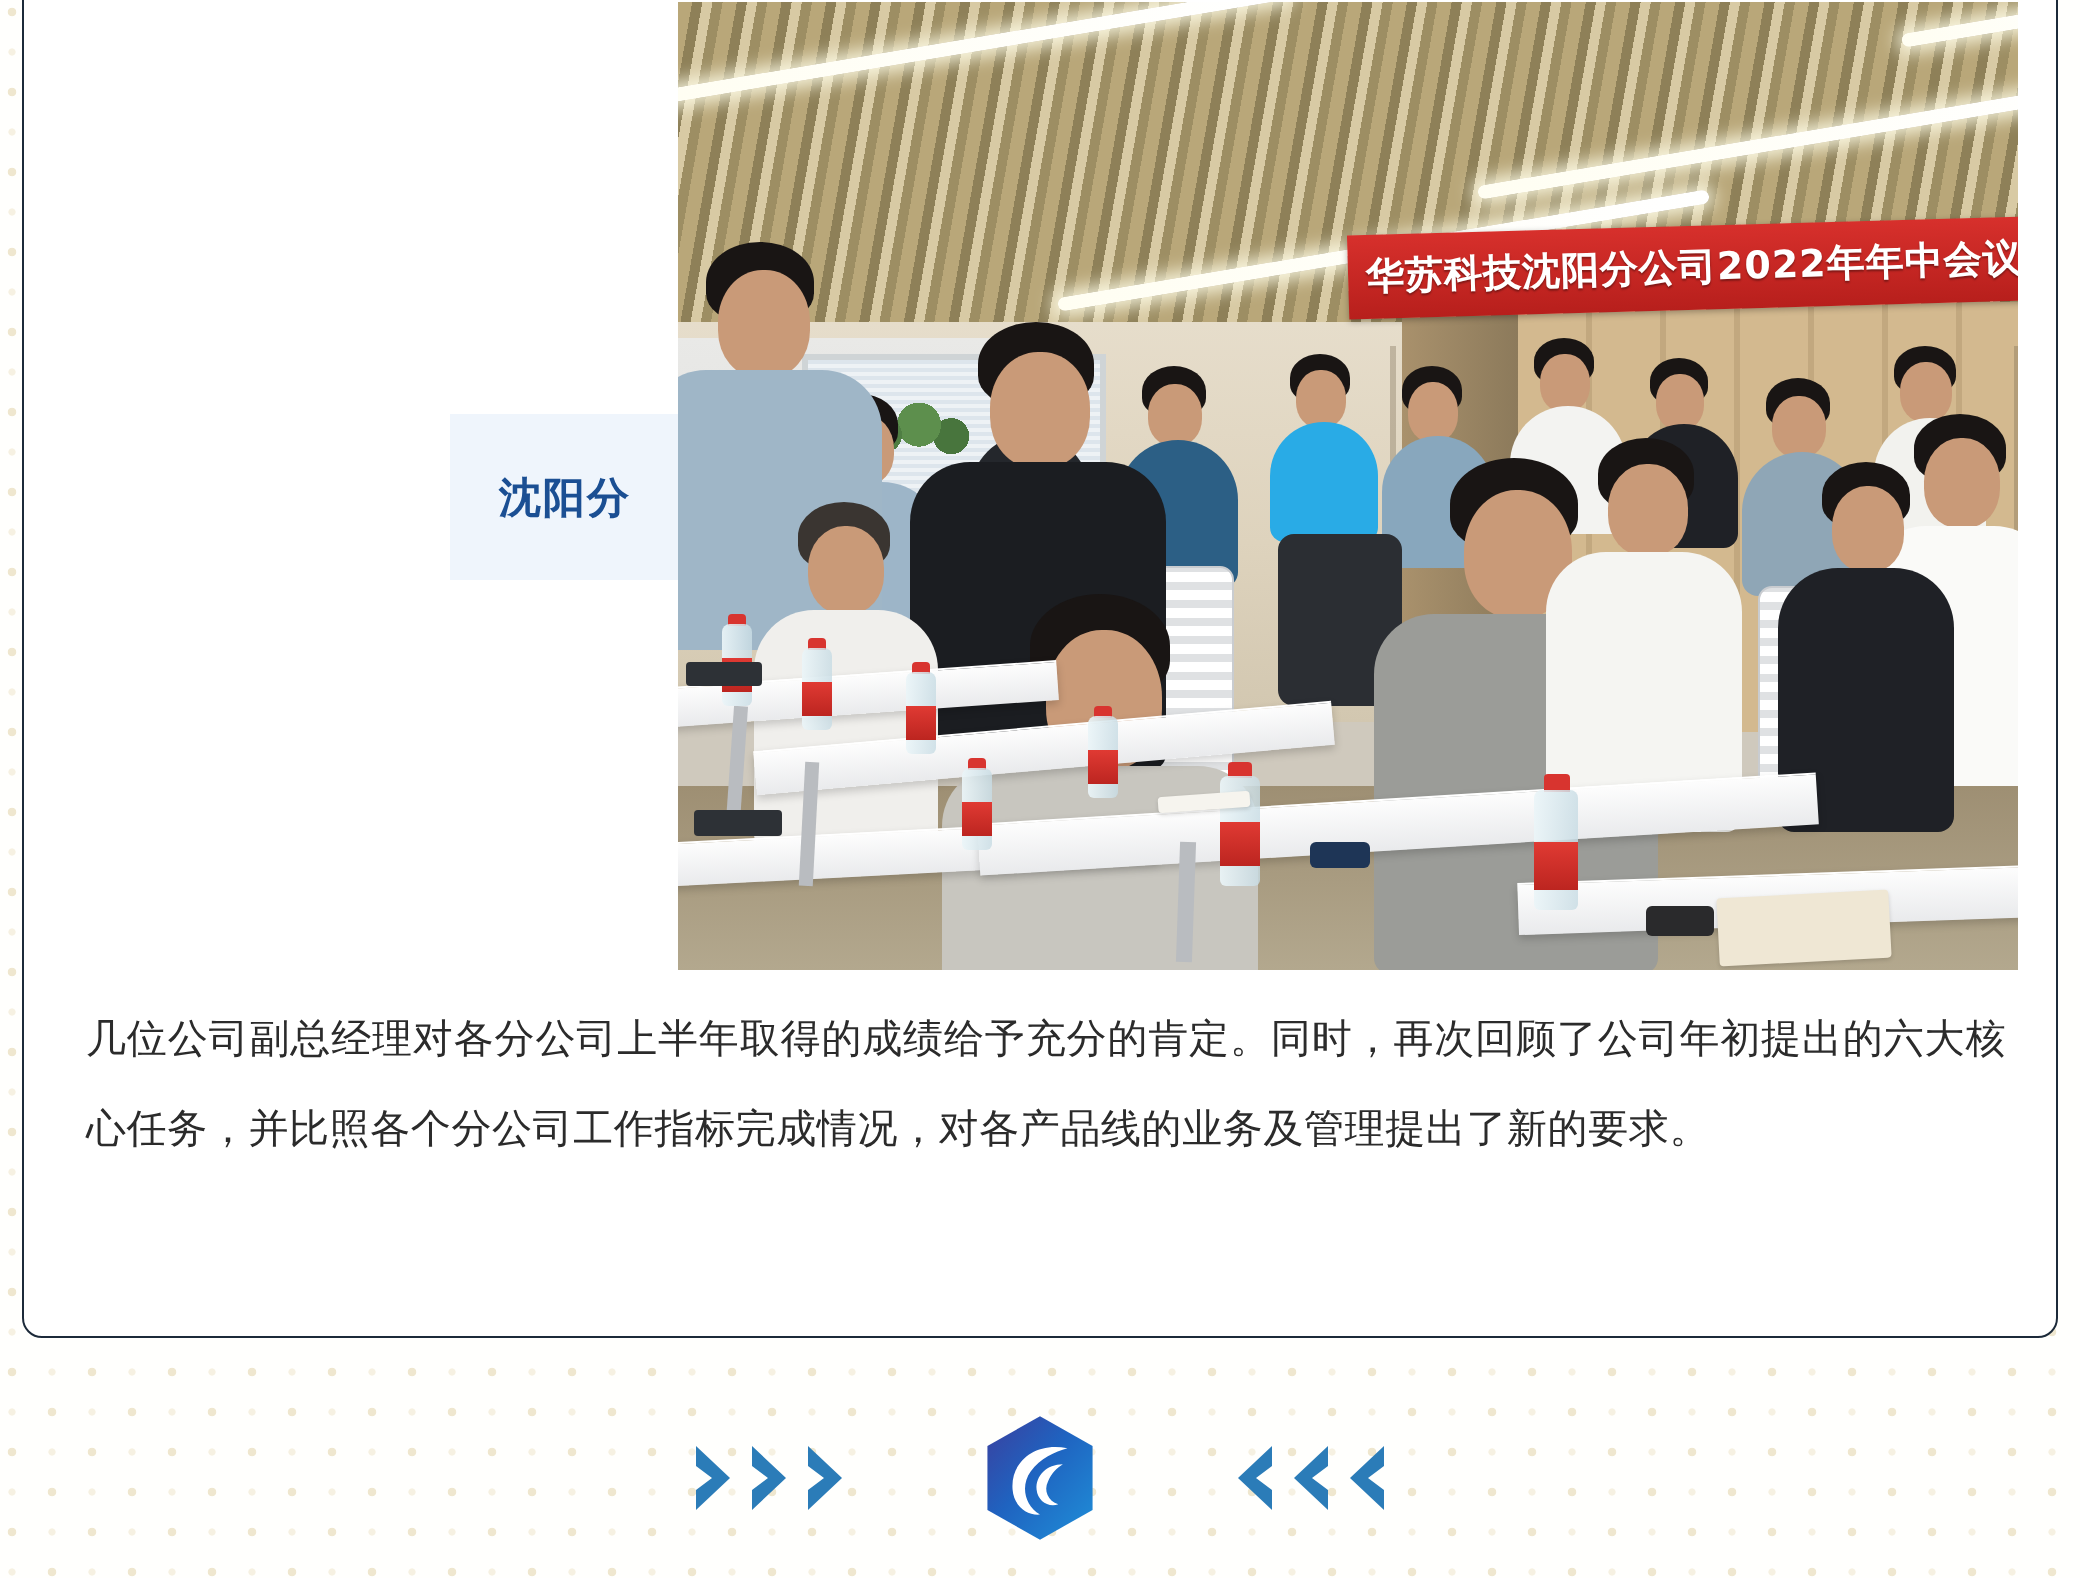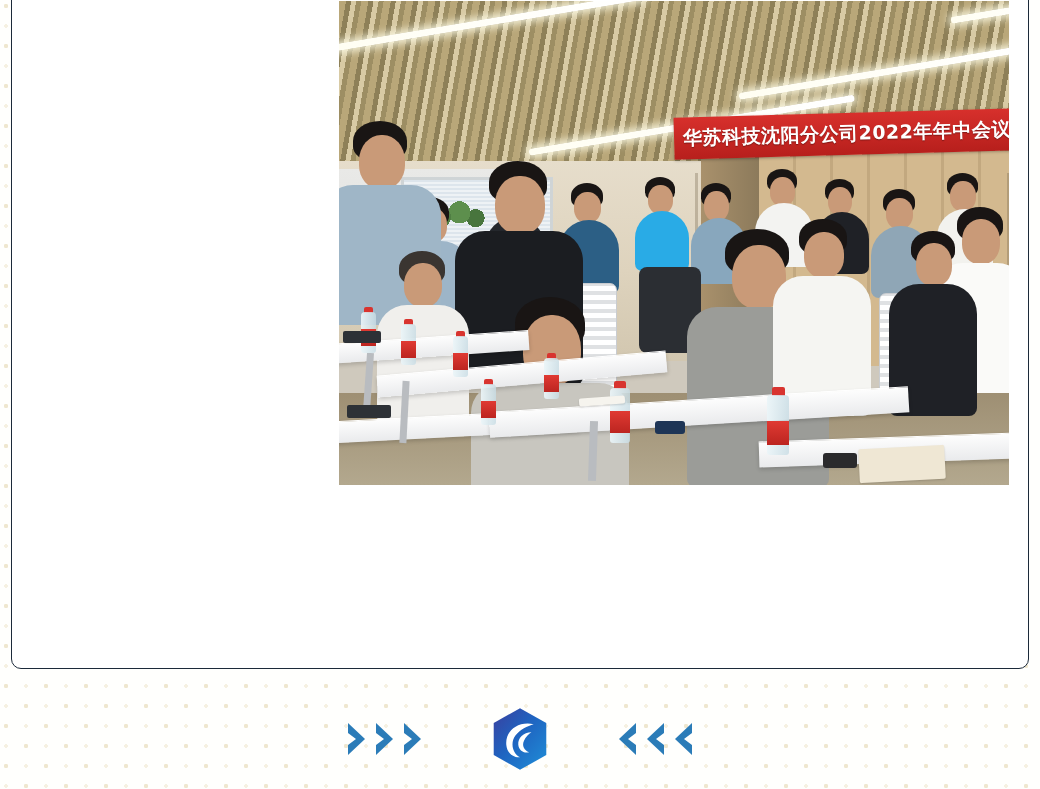--- a/index.html
+++ b/index.html
@@ -307,20 +307,23 @@
 </style>
 </head>
 <body>
 
 <div id="page-bg"></div>
 
 <div id="card">
 
   <div id="media-block">
 
+    <div id="branch-label">
+      <span class="txt">沈阳分</span>
+    </div>
 
     <div id="photo">
 
       <div class="ph-layer ceiling"></div>
       <div class="ph-layer led led1"></div>
       <div class="ph-layer led led3"></div>
       <div class="ph-layer led led5"></div>
       <div class="ph-layer led led2"></div>
       <div class="ph-layer led led4"></div>
       <div class="ph-layer rail"></div>
@@ -488,20 +491,21 @@
 
       <div class="phone" style="left:316px;top:420px;"></div>
       <div class="phone" style="left:484px;top:452px;width:34px;height:15px;background:#2a2a2c;"></div>
       <div class="laptop" style="left:8px;top:404px;"></div>
       <div class="laptop" style="left:4px;top:330px;width:38px;height:12px;"></div>
       <div class="paper" style="left:240px;top:396px;width:46px;height:8px;transform:rotate(-4deg);background:#f6f4ee;"></div>
       <div class="paper" style="left:520px;top:446px;width:86px;height:34px;transform:rotate(-3deg);"></div>
     </div>
   </div>
 
+  <p id="caption">几位公司副总经理对各分公司上半年取得的成绩给予充分的肯定。同时，再次回顾了公司年初提出的六大核心任务，并比照各个分公司工作指标完成情况，对各产品线的业务及管理提出了新的要求。</p>
 </div>
 
 <div id="footer">
 
   <div class="chev-group">
     <svg class="chev" viewBox="0 0 26 36" aria-hidden="true">
         <polygon points="3,2 20,18 3,34 3,24 11,18 3,12" fill="#2b7cb8"></polygon>
       </svg>
     <svg class="chev" viewBox="0 0 26 36" aria-hidden="true">
         <polygon points="3,2 20,18 3,34 3,24 11,18 3,12" fill="#2b7cb8"></polygon>

